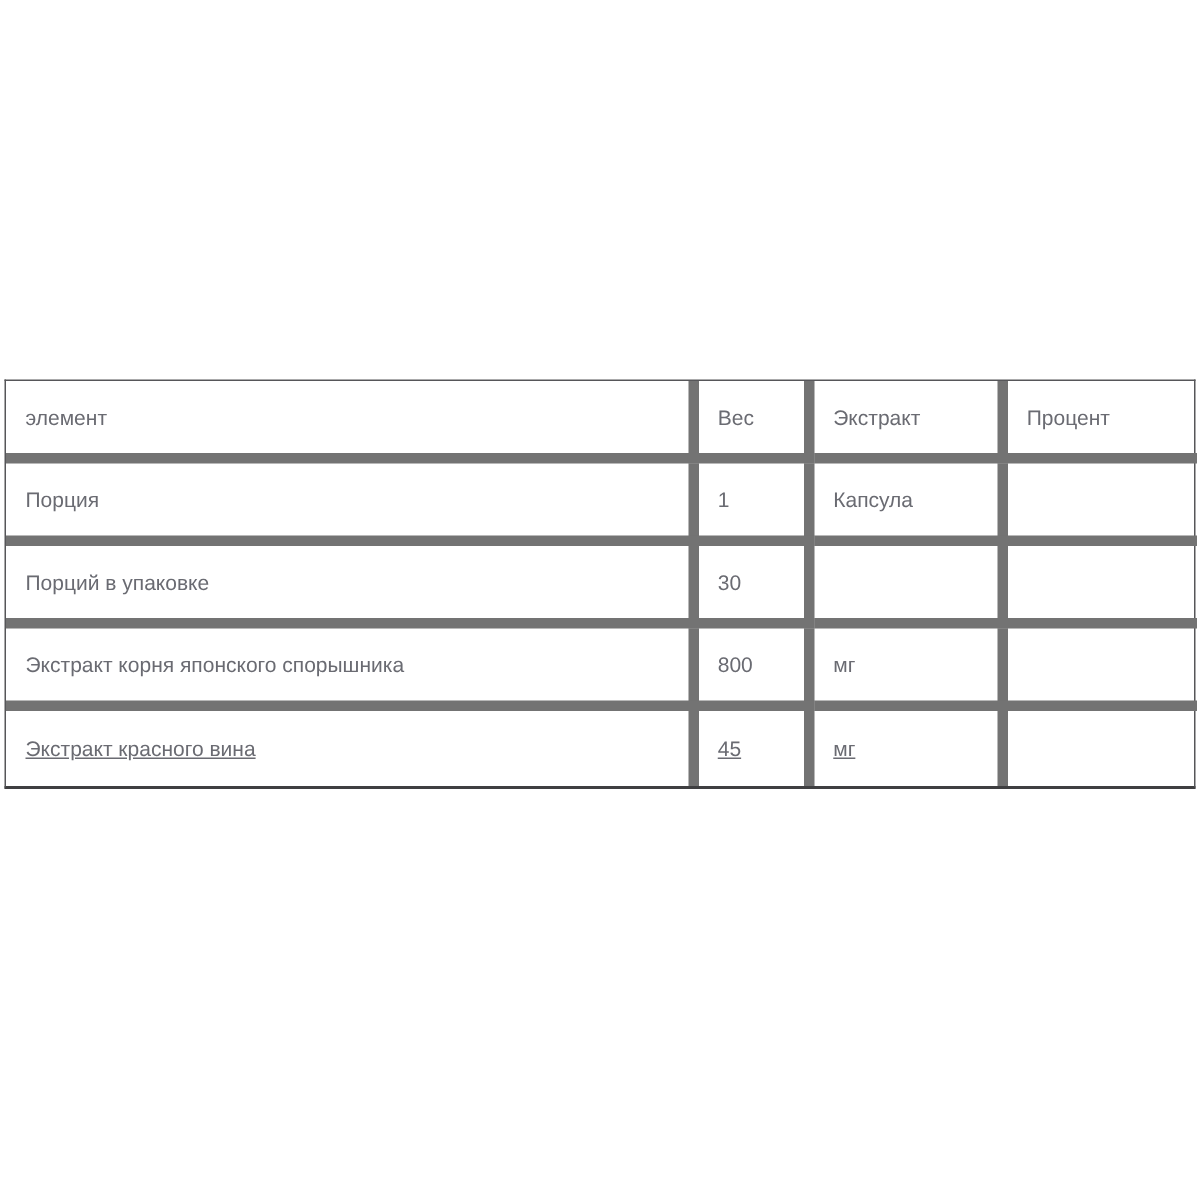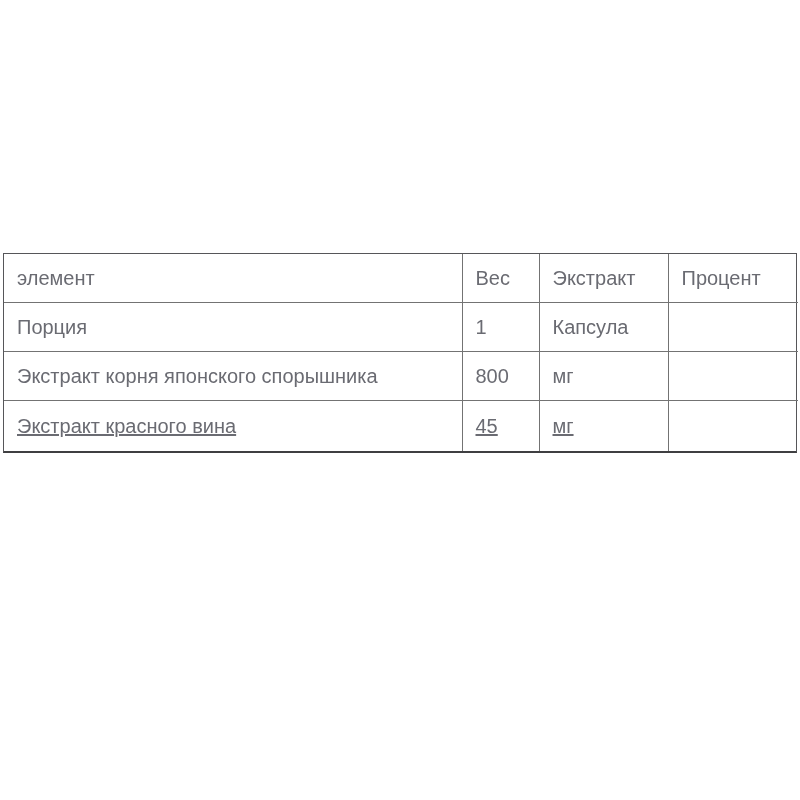--- a/index.html
+++ b/index.html
@@ -21,26 +21,26 @@
     border: 1px solid #565659;
     border-bottom: 2px solid #3f3f41;
     box-sizing: border-box;
     background: #ffffff;
   }
   table.info-table {
     width: 100%;
     border-collapse: collapse;
     table-layout: fixed;
     color: #6a6b72;
-    font-size: 20px;
+    font-size: 14px;
     font-weight: 400;
   }
   .info-table th,
   .info-table td {
-    border: 1px solid #737373;
+    border: 7px solid #737373;
     padding: 0 8px 0 13px;
     text-align: left;
     vertical-align: middle;
     font-weight: 400;
     height: 48px;
     overflow: hidden;
     white-space: nowrap;
   }
   
   .info-table tr > *:first-child { border-left: none; }
@@ -73,20 +73,26 @@
       </tr>
     </thead>
     <tbody>
       <tr>
         <td>Порция</td>
         <td>1</td>
         <td>Капсула</td>
         <td></td>
       </tr>
       <tr>
+        <td>Порций в упаковке</td>
+        <td>30</td>
+        <td></td>
+        <td></td>
+      </tr>
+      <tr>
         <td>Экстракт корня японского спорышника</td>
         <td>800</td>
         <td>мг</td>
         <td></td>
       </tr>
       <tr>
         <td>Экстракт красного вина</td>
         <td>45</td>
         <td>мг</td>
         <td></td>

